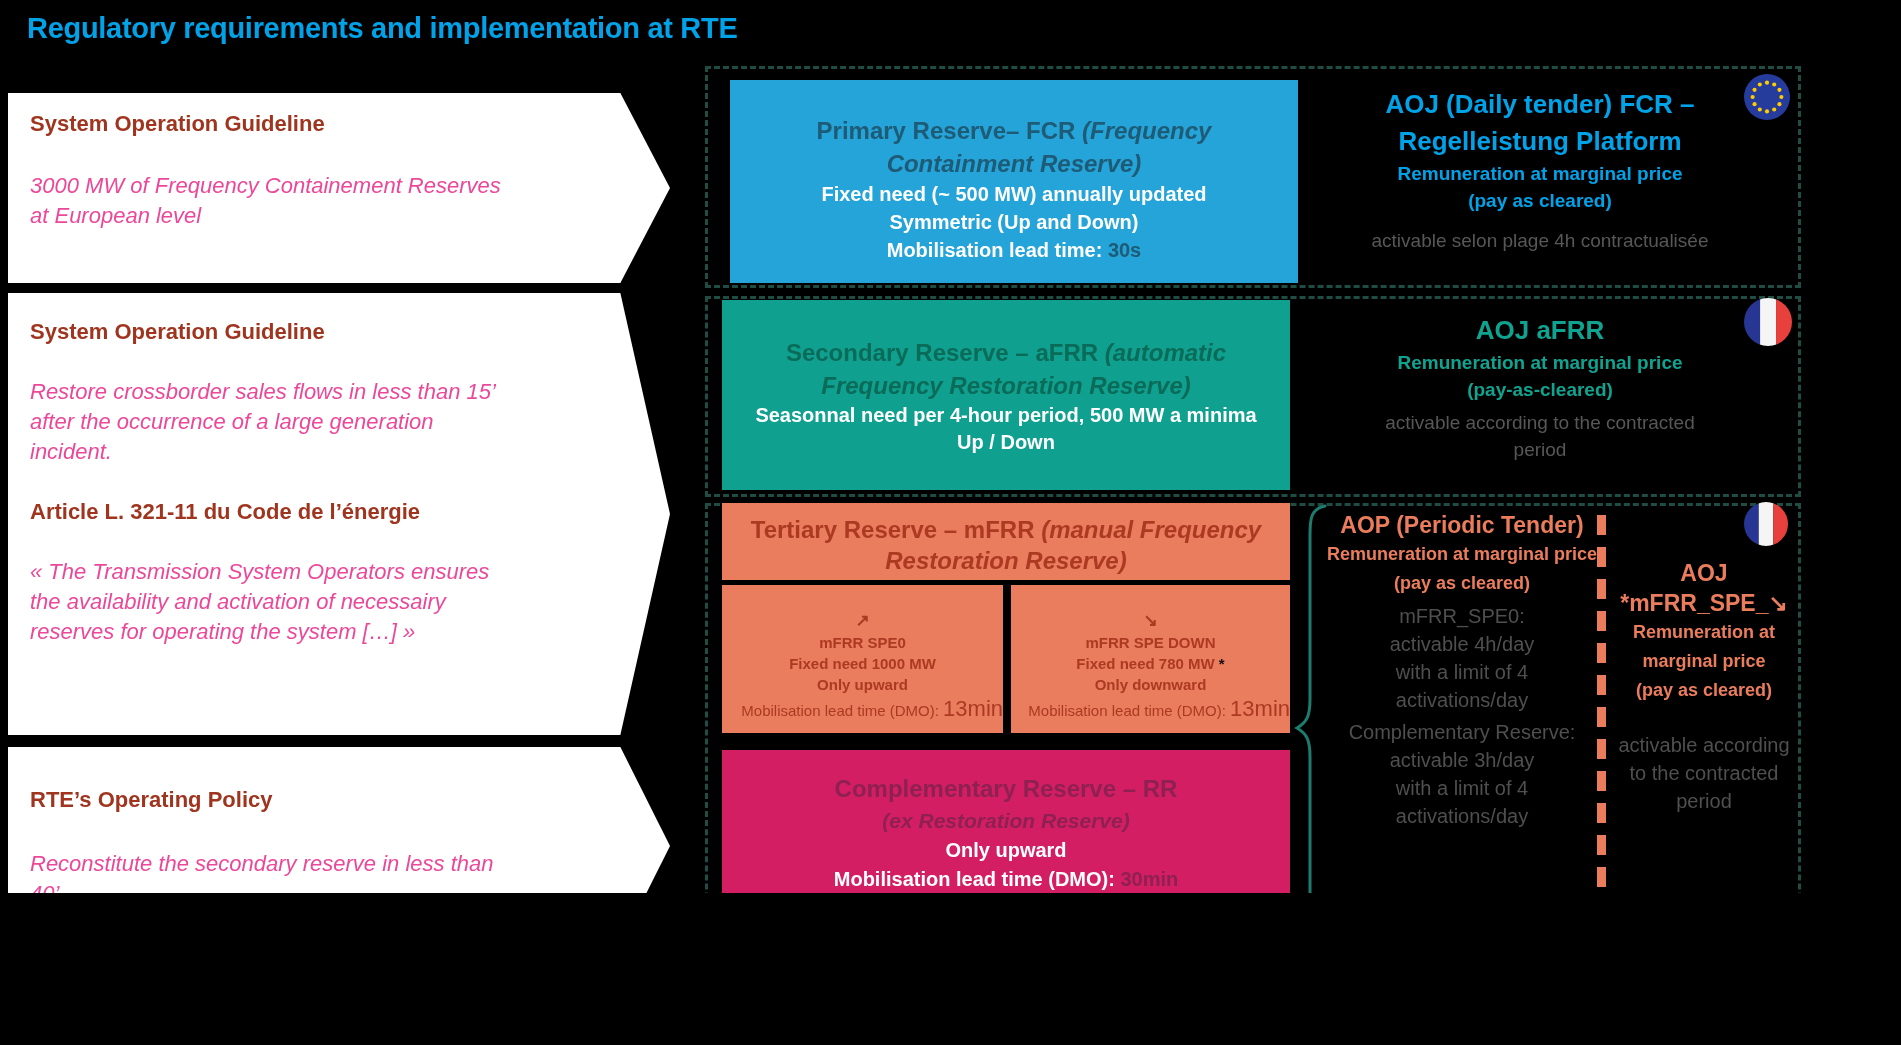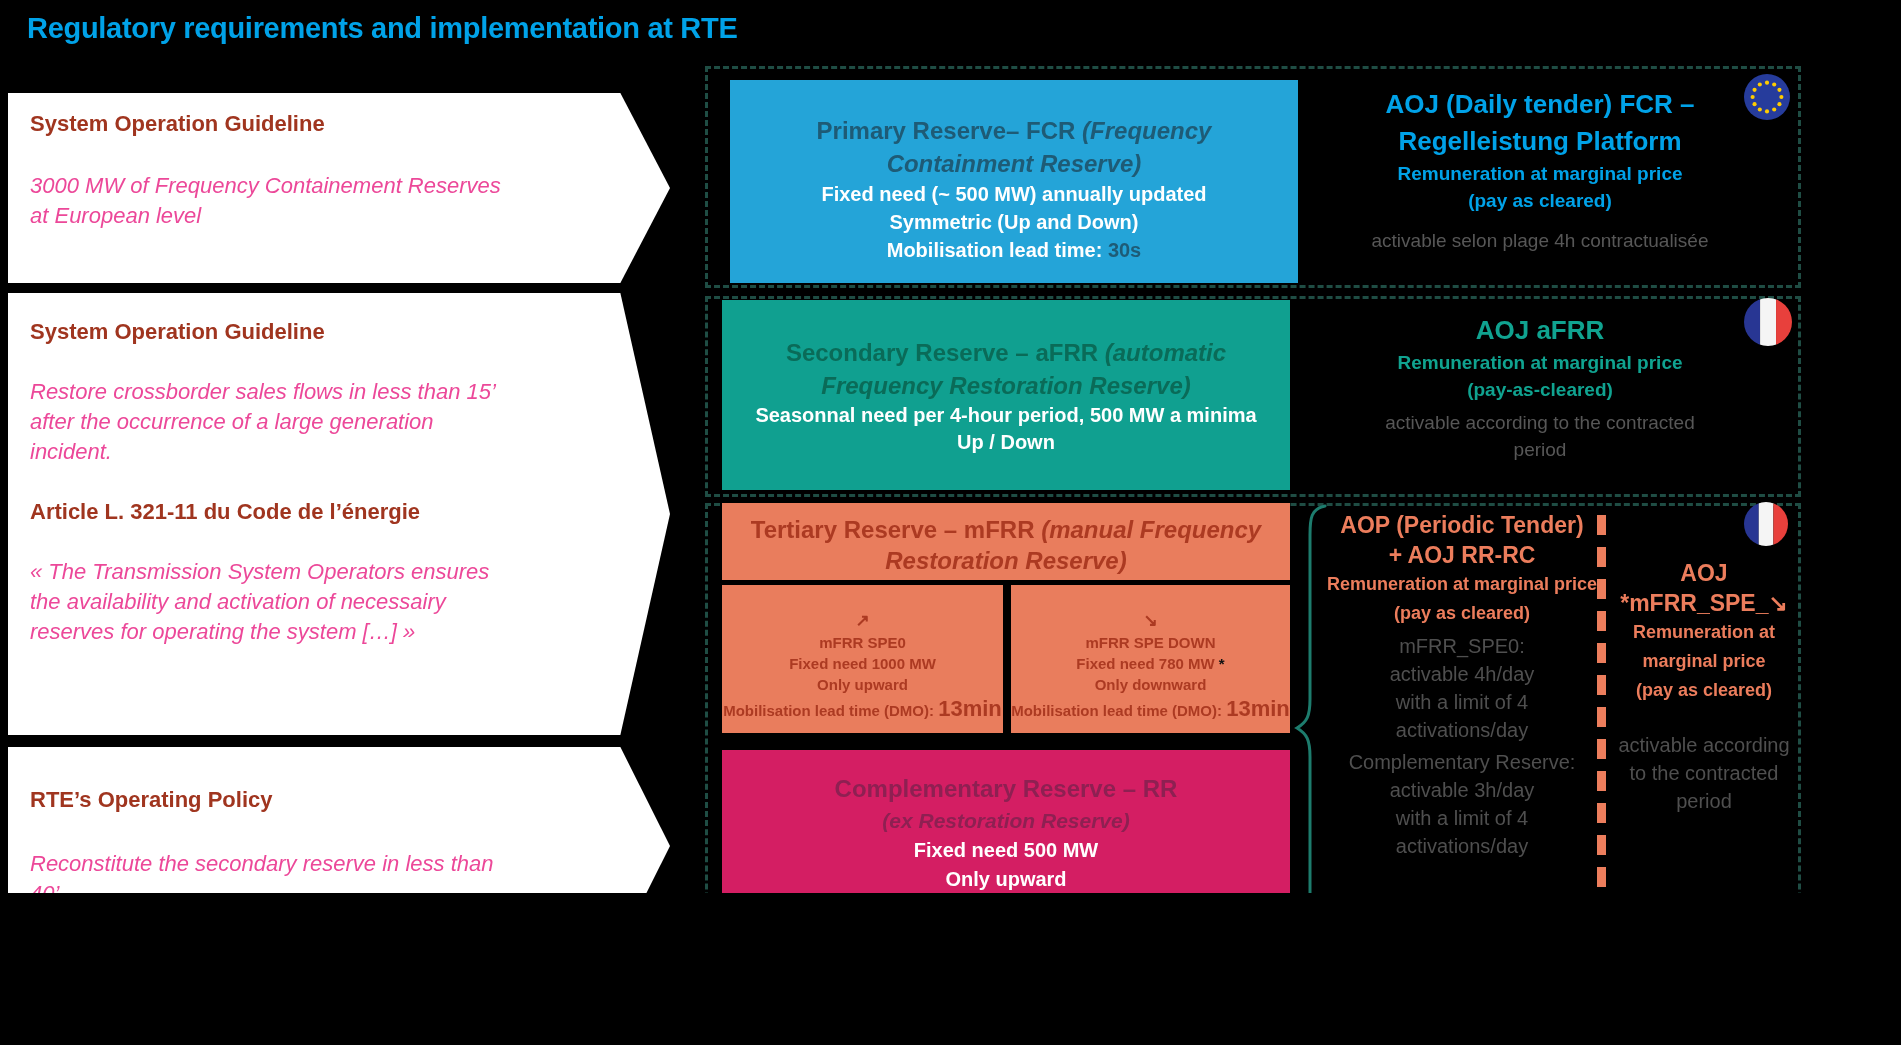--- a/index.html
+++ b/index.html
@@ -41,21 +41,21 @@
   .afrr .mtitle,.afrr .lv{color:#0A6B58;}
   .afrr .mline{line-height:27px;}
   .mfrr-head{top:503px;height:77px;background:#E97D5D;padding-top:11px;}
   .mfrr-head .mtitle{color:#AC3A22;line-height:31px;}
   .sub{position:absolute;top:585px;height:148px;background:#E97D5D;color:#AC3A22;
        text-align:center;padding-top:24px;box-sizing:border-box;}
   .sub-left{left:722px;width:281px;}
   .sub-right{left:1011px;width:279px;}
   .sub .arrow{font-size:17px;font-weight:bold;line-height:23px;}
   .sub .srow{font-size:15px;font-weight:bold;line-height:21px;}
-  .sub .slead{font-size:15px;font-weight:bold;line-height:27px;}
+  .sub .slead{font-size:15px;font-weight:normal;line-height:27px;text-align:right;}
   .sub .slv{font-size:22px;}
   .sub .mark{color:#111;}
   .rr{top:750px;height:202px;background:#D41E63;padding-top:22px;}
   .rr .mtitle,.rr .lv{color:#8E2052;}
   .rr .msub{color:#8E2052;font-style:italic;font-weight:bold;font-size:21px;line-height:31px;}
   .rr .mline{line-height:28.5px;}
 
   
   .rblock{position:absolute;text-align:center;}
   .blk-fcr{left:1300px;top:86px;width:480px;}
@@ -149,21 +149,20 @@
     <div class="arrow">↘</div>
     <div class="srow">mFRR SPE DOWN</div>
     <div class="srow"><span>Fixed need 780 MW </span><span class="mark">*</span></div>
     <div class="srow">Only downward</div>
     <div class="slead"><span>Mobilisation lead time (DMO): </span><span class="slv">13min</span></div>
   </div>
 
   <div class="mbox rr">
     <div class="mtitle">Complementary Reserve – RR</div>
     <div class="msub">(ex Restoration Reserve)</div>
-    <div class="mline">Fixed need  500 MW</div>
     <div class="mline">Only upward</div>
     <div class="mline"><span>Mobilisation lead time (DMO): </span><span class="lv">30min</span></div>
   </div>
 
   <div class="rblock blk-fcr r-blue">
     <div class="rtitle">AOJ (Daily tender) FCR –</div>
     <div class="rtitle">Regelleistung Platform</div>
     <div class="rsub">Remuneration at marginal price</div>
     <div class="rsub">(pay as cleared)</div>
     <div class="rnote">activable selon plage 4h contractualisée</div>
@@ -171,21 +170,20 @@
 
   <div class="rblock blk-afrr r-teal">
     <div class="rtitle">AOJ aFRR</div>
     <div class="rsub">Remuneration at marginal price</div>
     <div class="rsub">(pay-as-cleared)</div>
     <div class="rnote">activable according to the contracted period</div>
   </div>
 
   <div class="rblock blk-aop">
     <div class="aop-title salmon">AOP (Periodic Tender)</div>
-    <div class="aop-title salmon">+ AOJ RR-RC</div>
     <div class="aop-sub salmon">Remuneration at marginal price</div>
     <div class="aop-sub salmon">(pay as cleared)</div>
     <div class="gnote">
       <div>mFRR_SPE0:</div>
       <div>activable 4h/day</div>
       <div>with a limit of  4</div>
       <div>activations/day</div>
     </div>
     <div class="gnote gnote2">
       <div>Complementary Reserve:</div>

